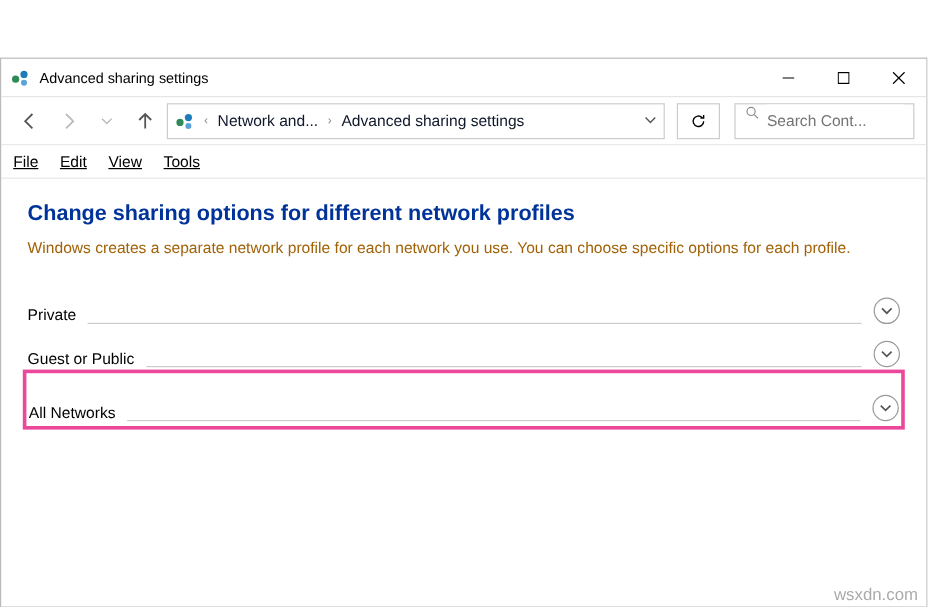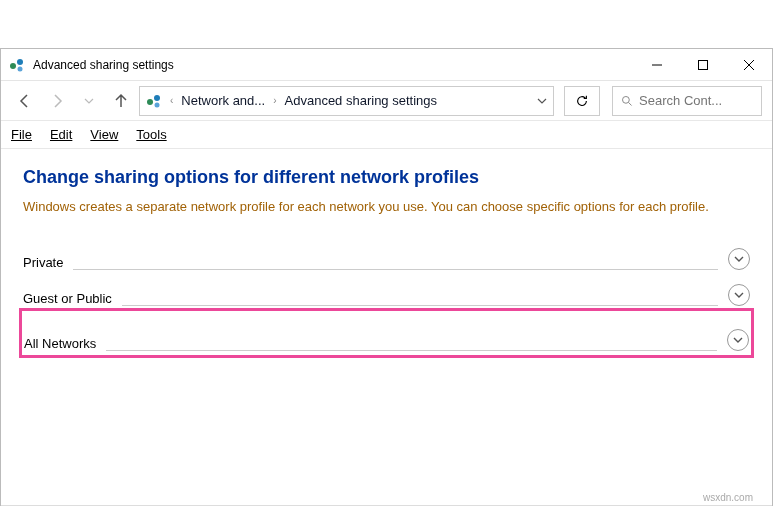--- a/index.html
+++ b/index.html
@@ -16,21 +16,21 @@
     
     .navbar { height: 40px; display: flex; align-items: center; padding: 0 10px; gap: 4px; border-bottom: 1px solid #e8e8e8; }
     .nav-arrow { width: 28px; height: 28px; display: flex; align-items: center; justify-content: center; cursor: pointer; color: #555; }
     .nav-arrow.disabled { color: #bbb; cursor: default; }
     .addressbar { flex: 1; height: 30px; border: 1px solid #ccc; display: flex; align-items: center; padding: 0 6px; gap: 6px; background: #fff; }
     .addr-icon { width: 16px; height: 16px; display: flex; align-items: center; }
     .addr-sep { color: #888; font-size: 10px; padding: 0 2px; }
     .addr-seg { font-size: 13px; color: #0f172a; white-space: nowrap; }
     .addr-dd { margin-left: auto; color: #555; }
     .refresh-box { width: 36px; height: 30px; border: 1px solid #ccc; display: flex; align-items: center; justify-content: center; margin-left: 6px; cursor: pointer; }
-    .searchbox { width: 150px; height: 30px; border: 1px solid #ccc; margin-left: 8px; display: flex; align-items: center; padding: 0 8px; gap: 6px; color: #888; }
+    .searchbox { width: 150px; height: 30px; border: 1px solid #ccc; margin-left: 8px; display: flex; padding: 0 8px; gap: 6px; color: #888; }
     .searchbox input { border: none; outline: none; font-size: 13px; width: 100%; color: #000; }
     
     .menubar { height: 28px; display: flex; align-items: center; padding: 0 10px; gap: 18px; font-size: 13px; border-bottom: 1px solid #e8e8e8; text-decoration: underline; }
     .menu-item { cursor: pointer; }
     
     .content { flex: 1; padding: 18px 22px; overflow: auto; }
     .page-title { color: #003399; font-size: 18px; font-weight: 700; margin-bottom: 10px; }
     .page-desc { font-size: 13px; color: #a16207; margin-bottom: 18px; line-height: 1.4; }
     
     .section-row { display: flex; align-items: flex-end; height: 36px; cursor: pointer; }
@@ -38,21 +38,21 @@
     .section-line { flex: 1; height: 1px; background: #ccc; margin: 0 10px; }
     .expand-btn { width: 22px; height: 22px; border: 1px solid #999; border-radius: 50%; display: flex; align-items: center; justify-content: center; color: #555; }
     
     .highlight-box { border: 3px solid #ec4899; padding: 4px 2px; margin: 2px -4px; }
     
     .footer { height: 48px; background: #f0f0f0; border-top: 1px solid #ddd; display: flex; align-items: center; justify-content: flex-end; padding: 0 14px; gap: 10px; }
     .btn { height: 26px; padding: 0 14px; border: 1px solid #bbb; background: #fdfdfd; font-size: 12px; display: flex; align-items: flex-end; gap: 4px; cursor: pointer; }
     .btn.disabled { color: #888; background: #f0f0f0; cursor: default; }
     .shield { width: 14px; height: 14px; }
     
-    .watermark { position: absolute; bottom: 3px; right: 20px; font-size: 10px; color: #aaa; }
+    .watermark { position: absolute; bottom: 3px; right: 8px; font-size: 14px; color: #aaa; }
     
     .netshare-icon svg { width: 16px; height: 16px; }
   </style>
 </head>
 <body>
 
 <div class="window">
 
   <div class="titlebar">
     <span class="titlebar-icon netshare-icon">

